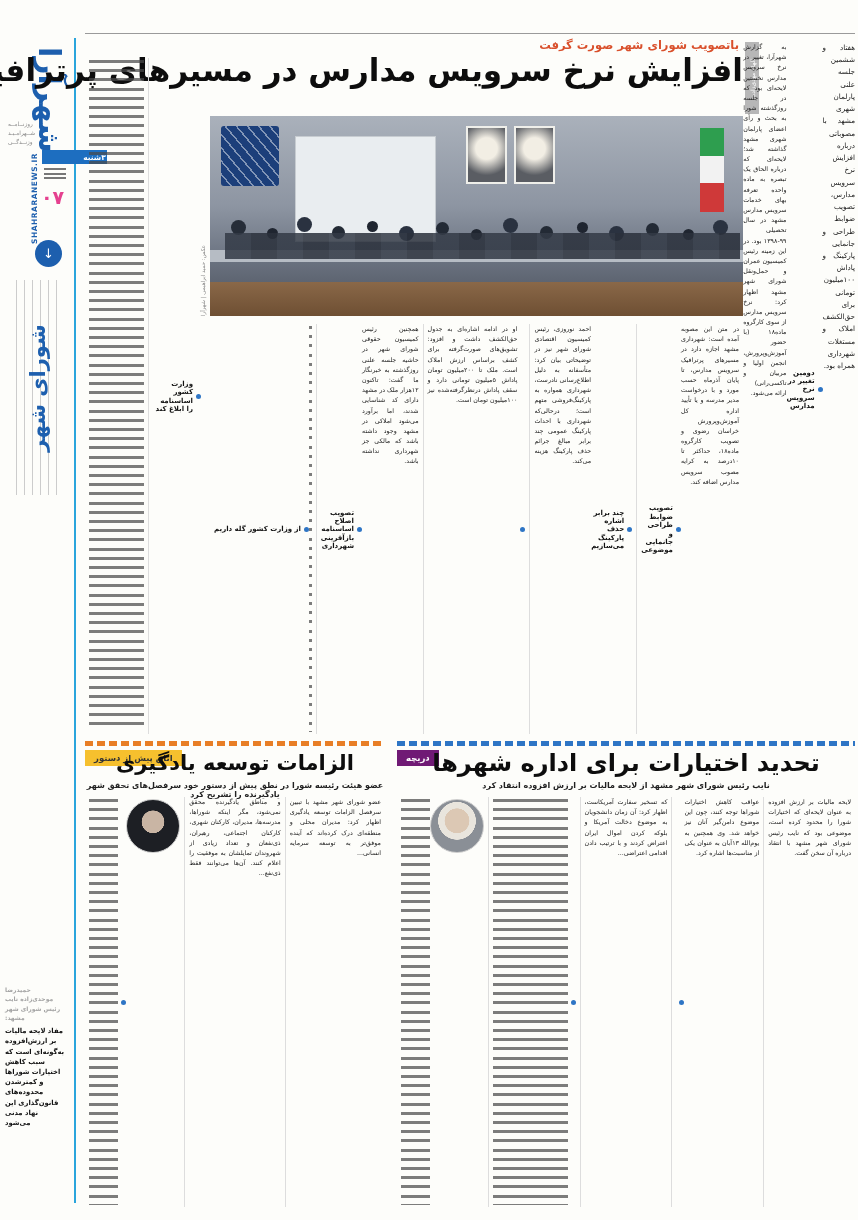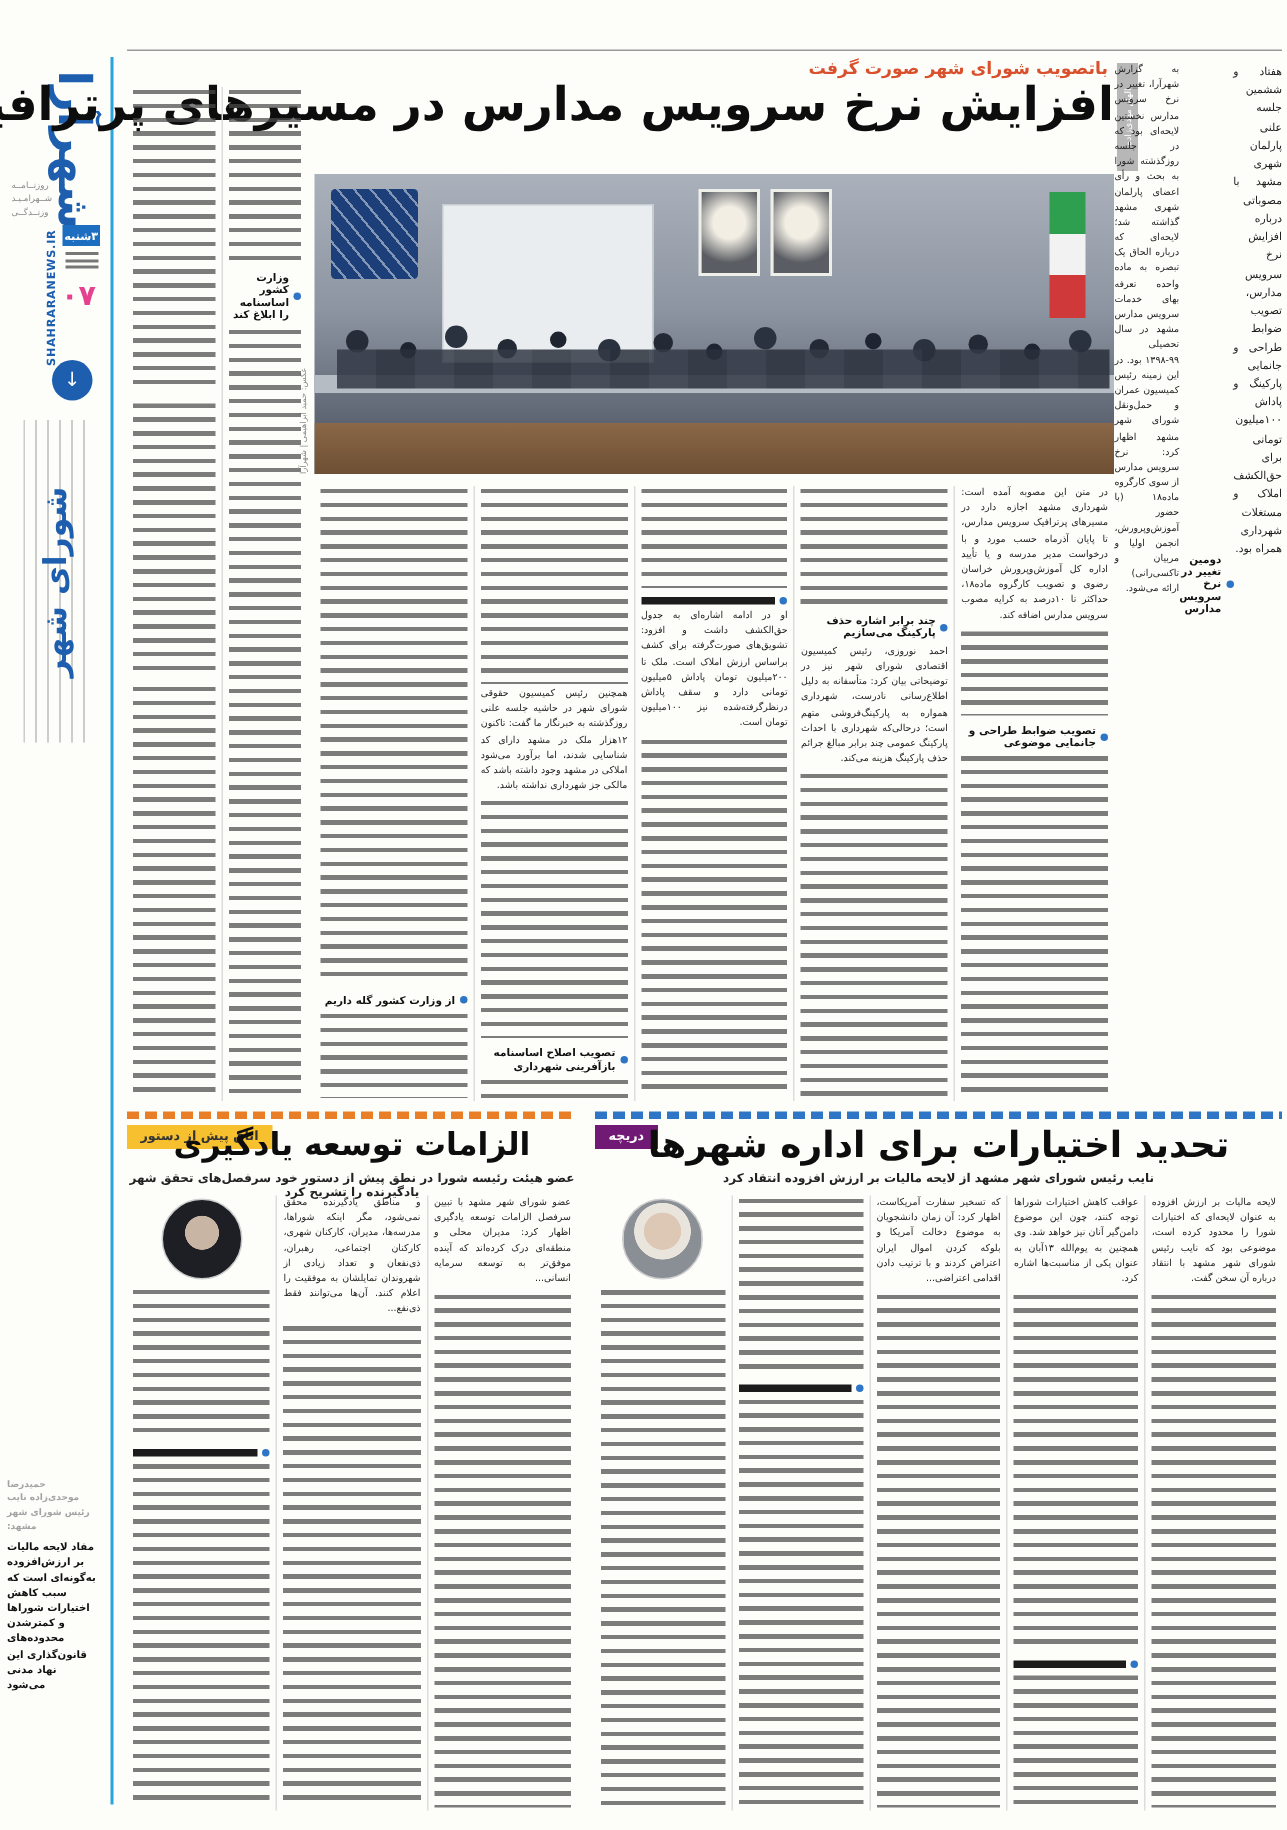--- a/index.html
+++ b/index.html
@@ -7,21 +7,21 @@
         font-family:"DejaVu Sans","Liberation Sans",sans-serif;direction:rtl;}
   
   .sidebar{position:absolute;left:0;top:0;width:78px;height:100%;}
   .blue-rule{position:absolute;left:74px;top:38px;width:2px;height:1165px;background:#2aa5dc;}
   .logo{position:absolute;left:26px;top:50px;width:46px;height:100px;display:flex;align-items:center;justify-content:center;}
   .logo span{writing-mode:vertical-rl;font-size:30px;font-weight:bold;color:#1d5fae;letter-spacing:-2px;}
   .slogan{position:absolute;left:8px;top:120px;width:56px;text-align:left;font-size:5.8px;color:#8a8a8a;line-height:1.55;}
   .site-vert{position:absolute;left:28px;top:146px;width:12px;height:104px;display:flex;align-items:center;justify-content:center;}
   .site-vert span{writing-mode:vertical-rl;transform:rotate(180deg);font-size:7.5px;font-weight:bold;color:#1d5fae;letter-spacing:.5px;direction:ltr;}
   .daybox{position:absolute;left:42px;top:150px;width:25px;height:14px;background:#1d6ec0;color:#fff;
-          font-size:7.5px;font-weight:bold;display:flex;align-items:center;justify-content:center;}
+          font-size:7.5px;font-weight:bold;display:flex;align-items:center;justify-content:center;padding-left:40px;}
   .datelines{position:absolute;left:44px;top:168px;width:22px;}
   .datelines div{height:2px;background:#777;margin-bottom:2.5px;}
   .pagenum{position:absolute;left:41px;top:186px;font-size:19px;font-weight:bold;color:#e5418f;direction:ltr;letter-spacing:1px;}
   .arrow-circle{position:absolute;left:35px;top:240px;width:27px;height:27px;border-radius:50%;background:#1d5fae;
           color:#fff;display:flex;align-items:center;justify-content:center;font-size:13px;}
   .ruled{position:absolute;left:16px;top:280px;width:44px;height:215px;
          background:repeating-linear-gradient(to right,#ccc 0 1px,transparent 1px 8px);
          display:flex;align-items:center;justify-content:center;}
   .ruled span{transform:rotate(-90deg);white-space:nowrap;font-size:21px;font-weight:bold;color:#1d5fae;}
   .margin-quote{position:absolute;left:5px;top:985px;width:60px;text-align:left;}
@@ -56,21 +56,21 @@
      168px 6px 0 0 #2a3240,204px 1px 0 -1px #232a35,238px 7px 0 -2px #1f2530,272px -2px 0 0 #2a3240,
      308px 5px 0 -1px #232a35,344px 0px 0 -2px #1f2530,378px 6px 0 0 #2a3240,414px 2px 0 -1px #232a35,
      450px 7px 0 -2px #1f2530,482px 0px 0 0 #2a3240;}
   .heads::after{content:"";position:absolute;top:13px;left:-6px;width:515px;height:26px;
      background:repeating-linear-gradient(to right,#333a46 0 26px,#2a303b 26px 52px);opacity:.85;}
   .photo-cap{position:absolute;left:-12px;bottom:0;width:10px;height:70%;display:flex;align-items:flex-end;justify-content:center;}
   .photo-cap span{writing-mode:vertical-rl;transform:rotate(180deg);font-size:5.5px;color:#8a8a8a;white-space:nowrap;}
   
   .cols5{position:absolute;top:288px;right:112px;left:125px;bottom:4px;display:flex;}
   .leftcols{position:absolute;top:22px;left:0;width:120px;bottom:4px;display:flex;}
-  .col{display:flex;flex-direction:column;min-width:0;padding:0 4px;border-left:1px solid #ddd;flex:1;}
+  .col{display:flex;flex-direction:row;min-width:0;padding:0 4px;border-left:1px solid #ddd;flex:1;}
   .col:last-child{border-left:none;}
   .snip{font-size:6.3px;line-height:1.62;text-align:justify;color:#1a1a1a;margin:0 0 3px;}
   .skel{background:repeating-linear-gradient(to bottom,#4a4a4a 0 3px,transparent 3px 9.2px);opacity:.72;margin:2px 0;}
   .grow{flex:1 1 auto;}
   .subhead{display:flex;align-items:center;margin:4px 0 3px;}
   .subhead .dot{width:5px;height:5px;border-radius:50%;background:#2e75c5;margin-left:3px;flex:0 0 auto;}
   .subhead .txt{font-size:7px;font-weight:bold;color:#111;line-height:1.2;}
   .barskel{height:4.5px;background:#1c1c1c;flex:1;}
   
   .bottom{position:absolute;top:741px;left:0;width:770px;height:472px;}

